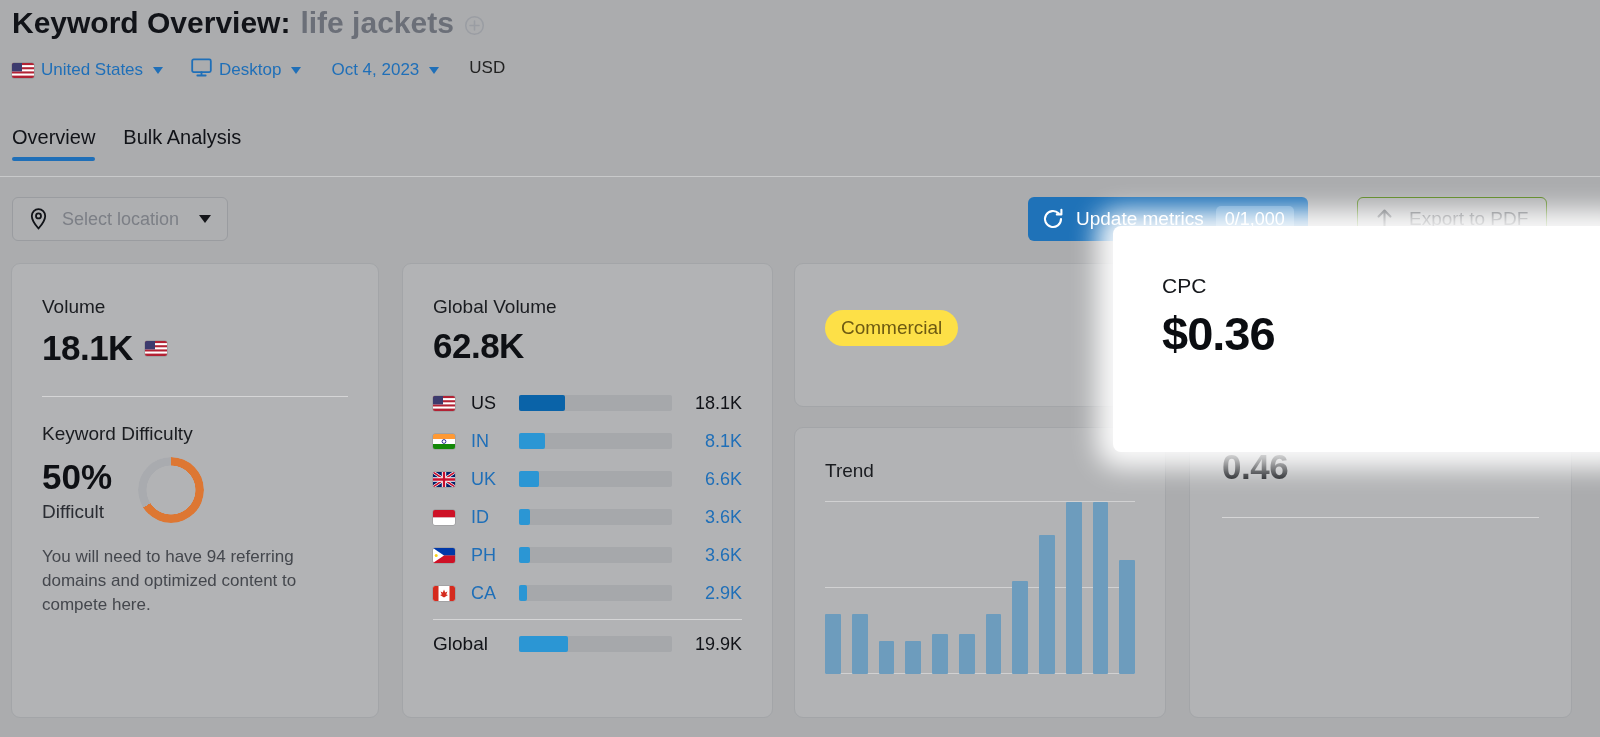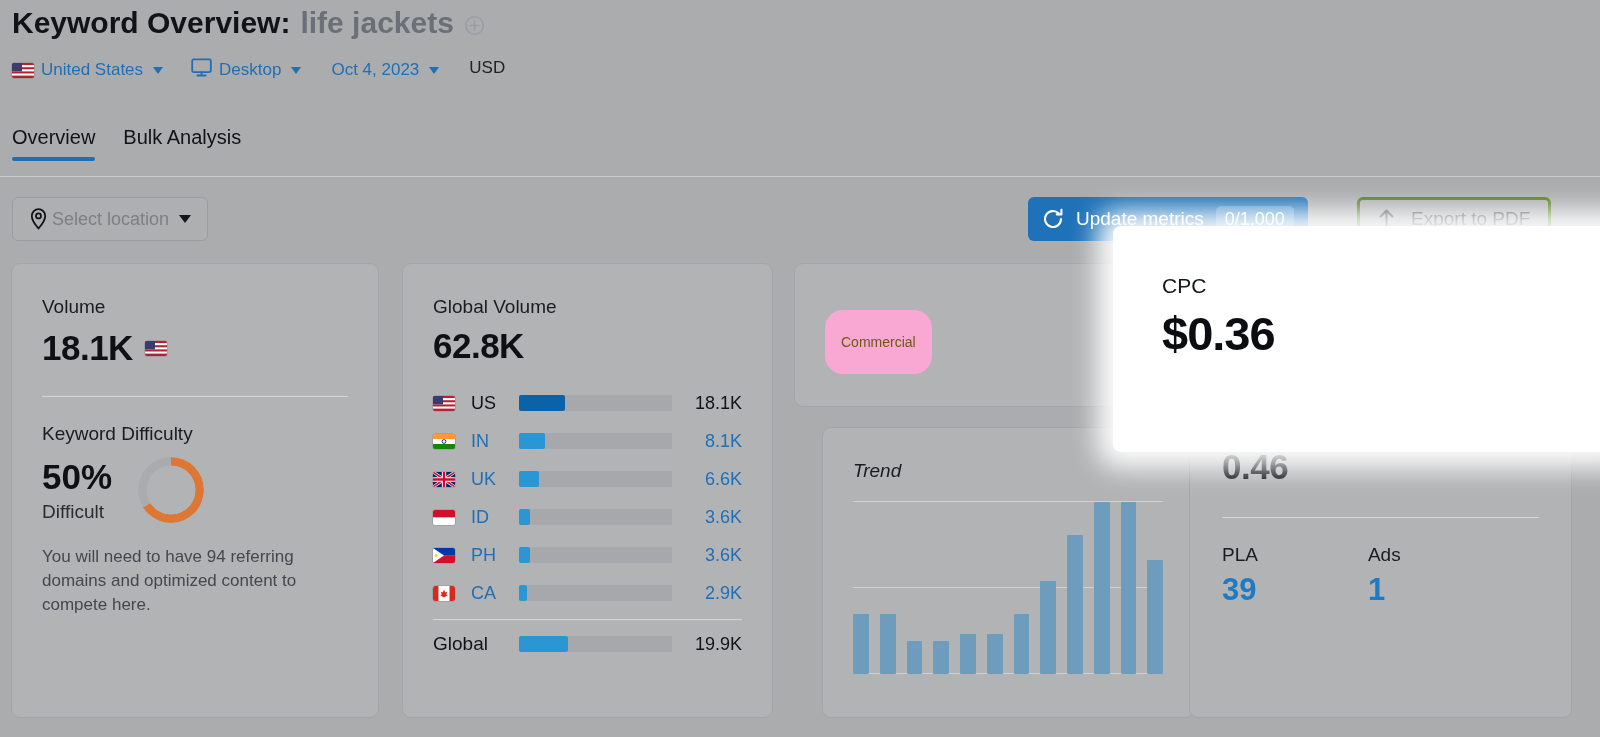--- a/index.html
+++ b/index.html
@@ -59,21 +59,21 @@
   .tab-rule {
     position: absolute; left: 0; right: 0; top: 176px; height: 1px;
     background: rgba(255,255,255,.35);
   }
 
   
   .toolbar { position: absolute; left: 0; right: 0; top: 197px; height: 46px; }
   .loc-select {
     position: absolute; left: 12px; top: 0;
     height: 44px; padding: 0 16px; border: 1px solid #9a9ca0;
-    border-radius: 6px; display: flex; align-items: center; gap: 4px;
+    border-radius: 6px; display: flex; align-items: center; gap: 14px;
     font-size: 18px; color: #7c7f86; background: rgba(255,255,255,.04);
     cursor: pointer;
   }
   .pin-icon { width: 19px; height: 22px; flex: 0 0 auto; }
   .caret-dark {
     width: 0; height: 0; border-left: 6px solid transparent;
     border-right: 6px solid transparent; border-top: 8px solid #15161a;
     margin-left: 6px;
   }
   .btn-update {
@@ -82,21 +82,21 @@
     display: flex; align-items: center; gap: 12px; padding: 0 14px;
     font-size: 19px; cursor: pointer; white-space: nowrap;
   }
   .refresh-icon { width: 22px; height: 22px; flex: 0 0 auto; }
   .count-badge {
     background: #4e93cc; border-radius: 5px; padding: 3px 9px;
     font-size: 18px; color: #ffffff;
   }
   .btn-export {
     position: absolute; left: 1357px; top: 0; height: 44px;
-    border: 3px solid #4d7c0f; border-radius: 6px; padding: 0 18px;
+    border: 1px solid #4d7c0f; border-radius: 6px; padding: 0 18px;
     display: flex; align-items: center; gap: 16px;
     font-size: 19px; color: #3b3e44; cursor: pointer; white-space: nowrap;
   }
   .up-icon { width: 17px; height: 20px; flex: 0 0 auto; }
 
   
   .card {
     position: absolute; background: #b2b3b5;
     border: 1px solid #a3a5a8; border-radius: 9px;
   }
@@ -129,27 +129,27 @@
   .gv-fill { position: absolute; left: 0; top: 0; bottom: 0; border-radius: 2px; }
   .gv-val { font-size: 18px; color: #1f6fb8; text-align: right; }
   .gv-row.us .gv-val, .gv-row.other .gv-val { color: #111318; }
   .gv-other-sep { height: 1px; background: rgba(255,255,255,.45); margin: 7px 0 5px; }
   .gv-row.other .gv-code { grid-column: 1 / span 2; font-size: 19px; }
 
   
   #intent-card { left: 794px; top: 263px; width: 372px; height: 144px; }
   #intent-card .pad { padding: 32px 30px 0 30px; }
   .intent-pill {
-    display: inline-block; margin-top: 14px; padding: 24px 16px;
-    background: #f9a8d4; color: #6d5a12; border-radius: 18px;
-    font-size: 14px;
-  }
-
-  
-  #trend-card { left: 822px; top: 427px; width: 372px; height: 291px; font-style: italic; }
+    display: inline-block; margin-top: 14px; padding: 7px 16px;
+    background: #fde047; color: #6d5a12; border-radius: 18px;
+    font-size: 19px;
+  }
+
+  
+  #trend-card { left: 794px; top: 427px; width: 372px; height: 291px; }
   #trend-card .pad { padding: 32px 30px 0 30px; }
   .trend-plot {
     position: relative; height: 172px; margin-top: 20px;
     display: flex; align-items: flex-end; gap: 11px;
   }
   .trend-grid { position: absolute; left: 0; right: 0; height: 1px;
                 background: rgba(255,255,255,.40); }
   .trend-bar { flex: 1 1 0; background: #6d9cbd; border-radius: 1px; position: relative; z-index: 2; }
 
   
@@ -418,30 +418,20 @@
   <div class="card" id="right-card">
     <div class="pad">
       <div class="cpc-block">
         <div class="card-label">CPC</div>
         <div class="card-big" style="margin-top:8px;">$0.36</div>
       </div>
       <div class="divider" style="margin:26px 0 24px;"></div>
       <div class="card-label">Competitive Density</div>
       <div class="card-big" style="margin-top:8px;">0.46</div>
       <div class="divider" style="margin:30px 0 0;"></div>
-      <div class="pla-ads">
-        <div>
-          <div class="pa-label">PLA</div>
-          <div class="pa-num">39</div>
-        </div>
-        <div>
-          <div class="pa-label">Ads</div>
-          <div class="pa-num">1</div>
-        </div>
-      </div>
     </div>
   </div>
 
   <div id="spotlight">
     <div class="sp-pad">
       <div class="sp-label">CPC</div>
       <div class="sp-value">$0.36</div>
     </div>
   </div>
 

